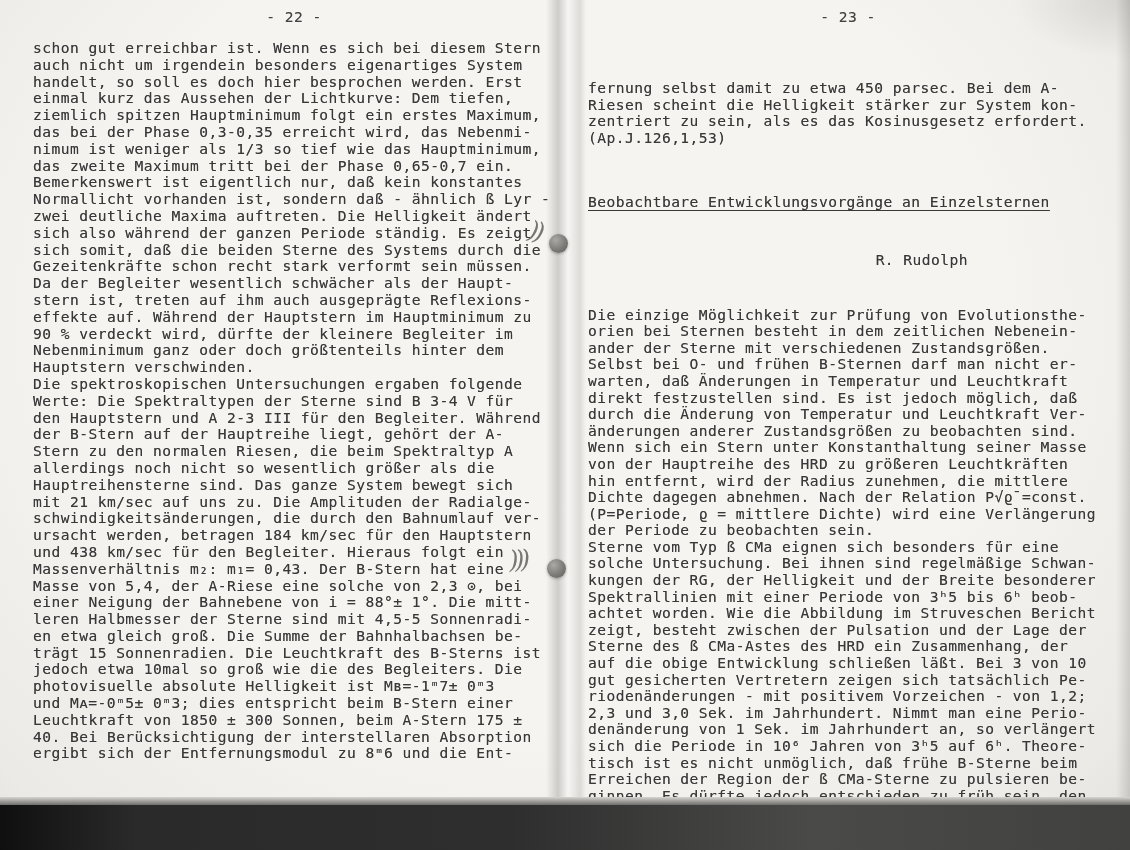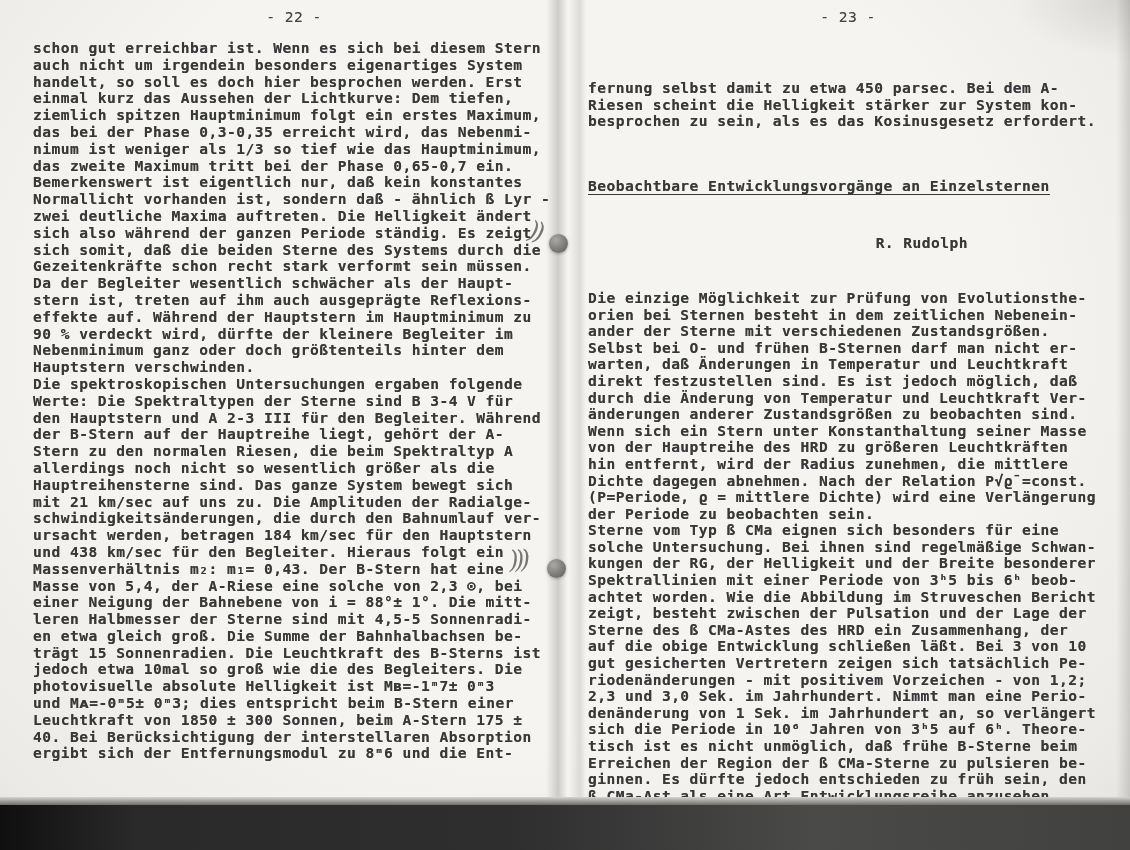--- a/index.html
+++ b/index.html
@@ -3,21 +3,21 @@
 <meta charset="utf-8">
 <style>
   html,body{margin:0;padding:0;background:#555;}
   .stage{
     position:relative;width:1130px;height:850px;overflow:hidden;
     background:
       radial-gradient(ellipse at 48% 38%, #f5f4f1 55%, #ebeae7 88%, #e2e1de 100%);
     font-family:"DejaVu Sans Mono","DejaVu Sans",monospace;
     color:#383838;
   }
-  .tcol{position:absolute;white-space:pre;font-weight:bold;}
+  .tcol{position:absolute;white-space:pre;}
   .tline{font-size:14.6px;letter-spacing:0.45px;
          text-shadow:0 0 0.5px rgba(50,50,50,0.55);}
   .left-col .tline{line-height:16.8px;}
   .right-col .tline{line-height:16.6px;}
   .pagenum{position:absolute;top:8px;font-size:14.6px;letter-spacing:0.45px;
            text-align:center;color:#434343;text-shadow:0 0 0.5px rgba(60,60,60,0.5);}
   .sig-line{text-align:right;padding-right:148px;margin-top:-3px;}
   .heading-line{margin-top:10px;margin-bottom:6px;
     text-decoration:underline;text-underline-offset:3px;
     text-decoration-thickness:1.4px;}
@@ -48,21 +48,21 @@
 </head>
 <body>
 
 <div class="stage">
 
   <div class="pagenum" style="left:33px;width:522px;">- 22 -</div>
   <div class="tcol left-col" style="left:33px;top:40px;width:524px;"><div class="tline">schon gut erreichbar ist. Wenn es sich bei diesem Stern</div><div class="tline">auch nicht um irgendein besonders eigenartiges System</div><div class="tline">handelt, so soll es doch hier besprochen werden. Erst</div><div class="tline">einmal kurz das Aussehen der Lichtkurve: Dem tiefen,</div><div class="tline">ziemlich spitzen Hauptminimum folgt ein erstes Maximum,</div><div class="tline">das bei der Phase 0,3-0,35 erreicht wird, das Nebenmi-</div><div class="tline">nimum ist weniger als 1/3 so tief wie das Hauptminimum,</div><div class="tline">das zweite Maximum tritt bei der Phase 0,65-0,7 ein.</div><div class="tline">Bemerkenswert ist eigentlich nur, daß kein konstantes</div><div class="tline">Normallicht vorhanden ist, sondern daß - ähnlich ß Lyr -</div><div class="tline">zwei deutliche Maxima auftreten. Die Helligkeit ändert</div><div class="tline">sich also während der ganzen Periode ständig. Es zeigt</div><div class="tline">sich somit, daß die beiden Sterne des Systems durch die</div><div class="tline">Gezeitenkräfte schon recht stark verformt sein müssen.</div><div class="tline">Da der Begleiter wesentlich schwächer als der Haupt-</div><div class="tline">stern ist, treten auf ihm auch ausgeprägte Reflexions-</div><div class="tline">effekte auf. Während der Hauptstern im Hauptminimum zu</div><div class="tline">90 % verdeckt wird, dürfte der kleinere Begleiter im</div><div class="tline">Nebenminimum ganz oder doch größtenteils hinter dem</div><div class="tline">Hauptstern verschwinden.</div><div class="tline">Die spektroskopischen Untersuchungen ergaben folgende</div><div class="tline">Werte: Die Spektraltypen der Sterne sind B 3-4 V für</div><div class="tline">den Hauptstern und A 2-3 III für den Begleiter. Während</div><div class="tline">der B-Stern auf der Hauptreihe liegt, gehört der A-</div><div class="tline">Stern zu den normalen Riesen, die beim Spektraltyp A</div><div class="tline">allerdings noch nicht so wesentlich größer als die</div><div class="tline">Hauptreihensterne sind. Das ganze System bewegt sich</div><div class="tline">mit 21 km/sec auf uns zu. Die Amplituden der Radialge-</div><div class="tline">schwindigkeitsänderungen, die durch den Bahnumlauf ver-</div><div class="tline">ursacht werden, betragen 184 km/sec für den Hauptstern</div><div class="tline">und 438 km/sec für den Begleiter. Hieraus folgt ein</div><div class="tline">Massenverhältnis m₂: m₁= 0,43. Der B-Stern hat eine</div><div class="tline">Masse von 5,4, der A-Riese eine solche von 2,3 ⊙, bei</div><div class="tline">einer Neigung der Bahnebene von i = 88°± 1°. Die mitt-</div><div class="tline">leren Halbmesser der Sterne sind mit 4,5-5 Sonnenradi-</div><div class="tline">en etwa gleich groß. Die Summe der Bahnhalbachsen be-</div><div class="tline">trägt 15 Sonnenradien. Die Leuchtkraft des B-Sterns ist</div><div class="tline">jedoch etwa 10mal so groß wie die des Begleiters. Die</div><div class="tline">photovisuelle absolute Helligkeit ist Mʙ=-1ᵐ7± 0ᵐ3</div><div class="tline">und Mᴀ=-0ᵐ5± 0ᵐ3; dies entspricht beim B-Stern einer</div><div class="tline">Leuchtkraft von 1850 ± 300 Sonnen, beim A-Stern 175 ±</div><div class="tline">40. Bei Berücksichtigung der interstellaren Absorption</div><div class="tline">ergibt sich der Entfernungsmodul zu 8ᵐ6 und die Ent-</div></div>
 
   <div class="pagenum" style="left:588px;width:520px;">- 23 -</div>
   <div class="tcol right-col" style="left:588px;top:42px;width:528px;">
-    <div><div class="tline">fernung selbst damit zu etwa 450 parsec. Bei dem A-</div><div class="tline">Riesen scheint die Helligkeit stärker zur System kon-</div><div class="tline">besprochen zu sein, als es das Kosinusgesetz erfordert.</div></div>
+    <div><div class="tline">fernung selbst damit zu etwa 450 parsec. Bei dem A-</div><div class="tline">Riesen scheint die Helligkeit stärker zur System kon-</div><div class="tline">zentriert zu sein, als es das Kosinusgesetz erfordert.</div><div class="tline">(Ap.J.126,1,53)</div></div>
     <div class="tline heading-line">Beobachtbare Entwicklungsvorgänge an Einzelsternen</div>
     <div class="tline sig-line">R. Rudolph</div>
     <div><div class="tline">Die einzige Möglichkeit zur Prüfung von Evolutionsthe-</div><div class="tline">orien bei Sternen besteht in dem zeitlichen Nebenein-</div><div class="tline">ander der Sterne mit verschiedenen Zustandsgrößen.</div><div class="tline">Selbst bei O- und frühen B-Sternen darf man nicht er-</div><div class="tline">warten, daß Änderungen in Temperatur und Leuchtkraft</div><div class="tline">direkt festzustellen sind. Es ist jedoch möglich, daß</div><div class="tline">durch die Änderung von Temperatur und Leuchtkraft Ver-</div><div class="tline">änderungen anderer Zustandsgrößen zu beobachten sind.</div><div class="tline">Wenn sich ein Stern unter Konstanthaltung seiner Masse</div><div class="tline">von der Hauptreihe des HRD zu größeren Leuchtkräften</div><div class="tline">hin entfernt, wird der Radius zunehmen, die mittlere</div><div class="tline">Dichte dagegen abnehmen. Nach der Relation P√ϱ̄ =const.</div><div class="tline">(P=Periode, ϱ = mittlere Dichte) wird eine Verlängerung</div><div class="tline">der Periode zu beobachten sein.</div><div class="tline">Sterne vom Typ ß CMa eignen sich besonders für eine</div><div class="tline">solche Untersuchung. Bei ihnen sind regelmäßige Schwan-</div><div class="tline">kungen der RG, der Helligkeit und der Breite besonderer</div><div class="tline">Spektrallinien mit einer Periode von 3ʰ5 bis 6ʰ beob-</div><div class="tline">achtet worden. Wie die Abbildung im Struveschen Bericht</div><div class="tline">zeigt, besteht zwischen der Pulsation und der Lage der</div><div class="tline">Sterne des ß CMa-Astes des HRD ein Zusammenhang, der</div><div class="tline">auf die obige Entwicklung schließen läßt. Bei 3 von 10</div><div class="tline">gut gesicherten Vertretern zeigen sich tatsächlich Pe-</div><div class="tline">riodenänderungen - mit positivem Vorzeichen - von 1,2;</div><div class="tline">2,3 und 3,0 Sek. im Jahrhundert. Nimmt man eine Perio-</div><div class="tline">denänderung von 1 Sek. im Jahrhundert an, so verlängert</div><div class="tline">sich die Periode in 10⁶ Jahren von 3ʰ5 auf 6ʰ. Theore-</div><div class="tline">tisch ist es nicht unmöglich, daß frühe B-Sterne beim</div><div class="tline">Erreichen der Region der ß CMa-Sterne zu pulsieren be-</div><div class="tline">ginnen. Es dürfte jedoch entschieden zu früh sein, den</div><div class="tline">ß CMa-Ast als eine Art Entwicklungsreihe anzusehen.</div><div class="tline">Ein Beweis für die Richtigkeit dieser Theorie könnte</div><div class="tline">der Nachweis sein, daß alle ß CMa-Sterne die gleiche</div></div>
   </div>
 
   <div class="spine"></div>
   <div class="rivet r1"></div>
   <div class="rivet r2"></div>
   <div class="ink-mark m1">))</div>
   <div class="ink-mark m2">)))</div>

